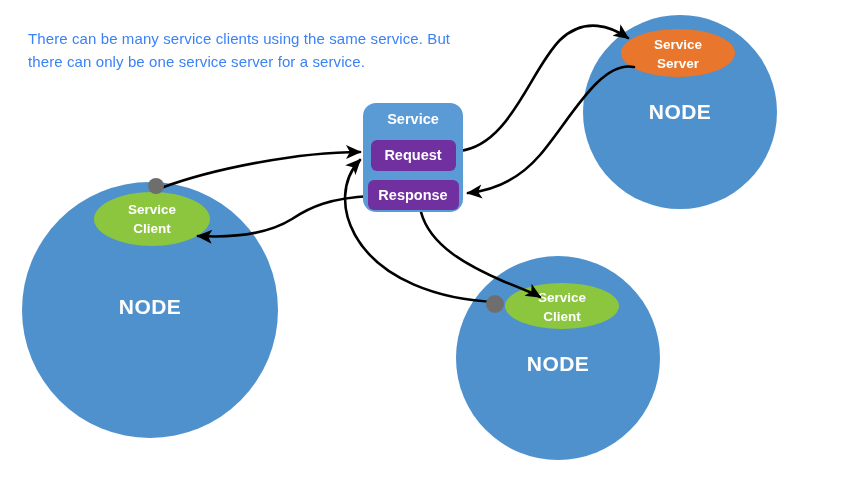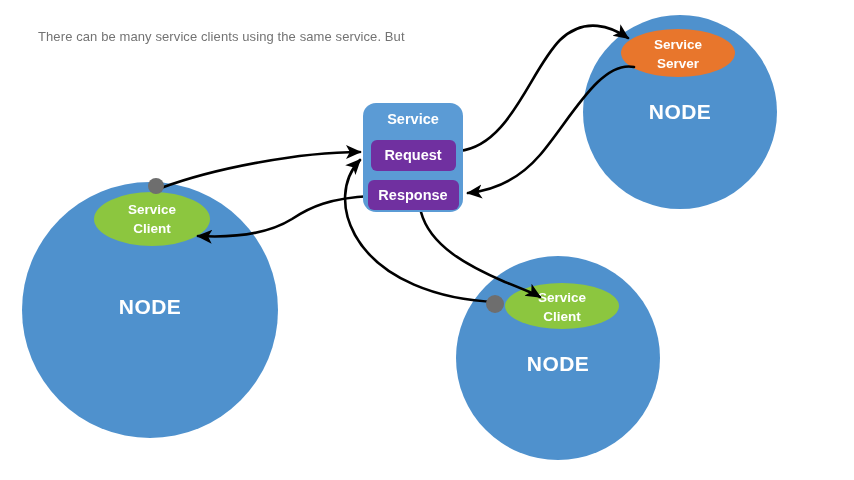--- a/index.html
+++ b/index.html
@@ -20,26 +20,26 @@
   }
   #diagram-svg {
     position: absolute;
     left: 0;
     top: 0;
     width: 854px;
     height: 480px;
   }
   .caption-text {
     position: absolute;
-    left: 38px;
+    left: 28px;
     top: 27px;
     width: 430px;
-    font-size: 13px;
+    font-size: 15px;
     line-height: 1.55;
-    color: #737373;
+    color: #3b82f6;
     letter-spacing: 0.1px;
   }
   .svg-label {
     font-family: "Liberation Sans", sans-serif;
     font-weight: bold;
     fill: #ffffff;
     text-anchor: middle;
     dominant-baseline: middle;
   }
   .label-node {
@@ -62,20 +62,21 @@
     stroke-linecap: round;
   }
 </style>
 </head>
 <body>
 
 <div id="canvas">
 
   <div class="caption-text">
     <div>There can be many service clients using the same service. But</div>
+    <div>there can only be one service server for a service.</div>
   </div>
 
   <svg id="diagram-svg" viewBox="0 0 854 480">
     <defs>
       <marker id="arrowhead" markerWidth="7" markerHeight="7" refX="5.4" refY="3.1" orient="auto" markerUnits="strokeWidth">
         <path d="M0,0.4 L6,3.1 L0,5.8 L1.5,3.1 Z" fill="#000000"></path>
       </marker>
     </defs>
 
     <g>

